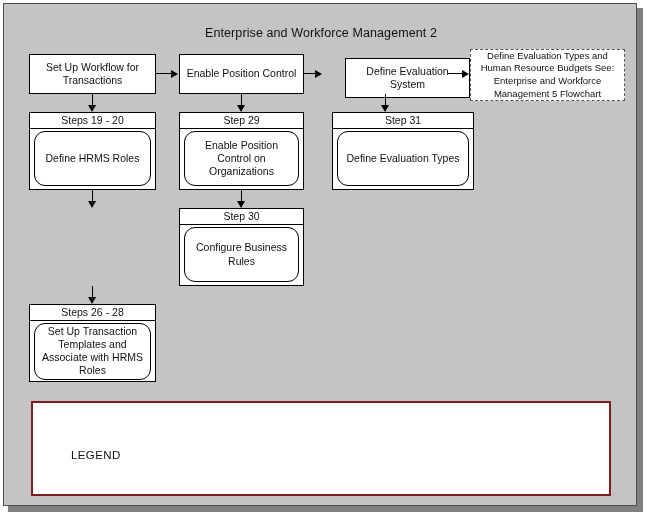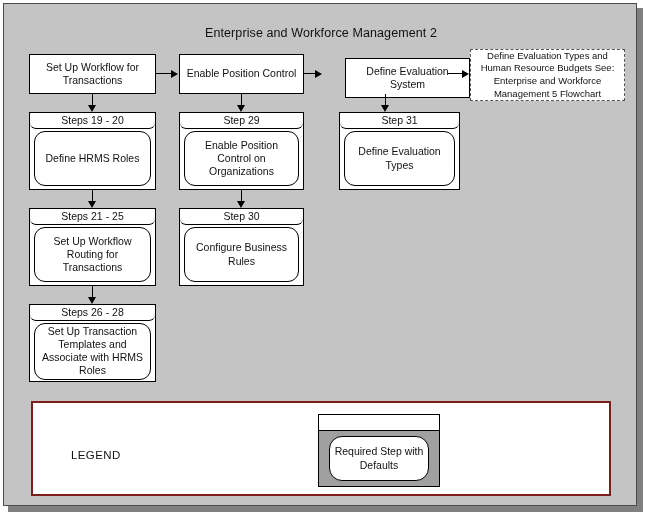--- a/index.html
+++ b/index.html
@@ -80,21 +80,20 @@
   }
   .step-head {
     height: 15px;
     line-height: 15px;
     text-align: center;
     font-size: 10.5px;
     color: #111111;
     border-bottom: 1px solid #000000;
     background: #ffffff;
     flex: 0 0 auto;
-    border-radius: 6px;
   }
   .step-body-wrap {
     flex: 1 1 auto;
     position: relative;
     padding: 2px 4px 3px 4px;
     box-sizing: border-box;
   }
   .step-body {
     width: 100%;
     height: 100%;
@@ -242,26 +241,20 @@
     <div class="node step-box" style="left:25px; top:108px; width:127px; height:78px;">
       <div class="step-head">Steps 19 - 20</div>
       <div class="step-body-wrap">
         <div class="step-body">Define HRMS Roles</div>
       </div>
     </div>
 
     <div class="conn-v" style="left:88px; top:186px; height:12px;"></div>
     <div class="arrow-d" style="left:84px; top:197px;"></div>
 
-    <div class="node step-box" style="left:25px; top:204px; width:127px; height:78px;">
-      <div class="step-head">Steps 21 - 25</div>
-      <div class="step-body-wrap">
-        <div class="step-body">Set Up Workflow Routing for Transactions</div>
-      </div>
-    </div>
 
     <div class="conn-v" style="left:88px; top:282px; height:12px;"></div>
     <div class="arrow-d" style="left:84px; top:293px;"></div>
 
     <div class="node step-box" style="left:25px; top:300px; width:127px; height:78px;">
       <div class="step-head">Steps 26 - 28</div>
       <div class="step-body-wrap">
         <div class="step-body">Set Up Transaction Templates and Associate with HRMS Roles</div>
       </div>
     </div>
@@ -282,35 +275,30 @@
     <div class="node step-box" style="left:175px; top:204px; width:125px; height:78px;">
       <div class="step-head">Step 30</div>
       <div class="step-body-wrap">
         <div class="step-body">Configure Business Rules</div>
       </div>
     </div>
 
     <div class="conn-v" style="left:381px; top:90px; height:12px;"></div>
     <div class="arrow-d" style="left:377px; top:101px;"></div>
 
-    <div class="node step-box" style="left:335px; top:108px; width:121px; height:78px;justify-content:center;">
+    <div class="node step-box" style="left:328px; top:108px; width:142px; height:78px;justify-content:center;">
       <div class="step-head">Step 31</div>
       <div class="step-body-wrap">
         <div class="step-body">Define Evaluation Types</div>
       </div>
     </div>
 
     <div class="legend-panel">
 
       <div class="legend-label">LEGEND</div>
 
 
-      <div class="legend-item lg-defaults" style="left:285px; top:11px; width:122px; height:73px;">
-        <div class="legend-head" style="width:122px;"></div>
-        <div class="legend-frame" style="width:122px; height:57px;"></div>
-        <div class="legend-inner" style="left:11px; top:22px; width:100px; height:45px;">Required Step with Defaults</div>
-      </div>
 
 
     </div>
 
   </div>
 </div>
 
 </body></html>

